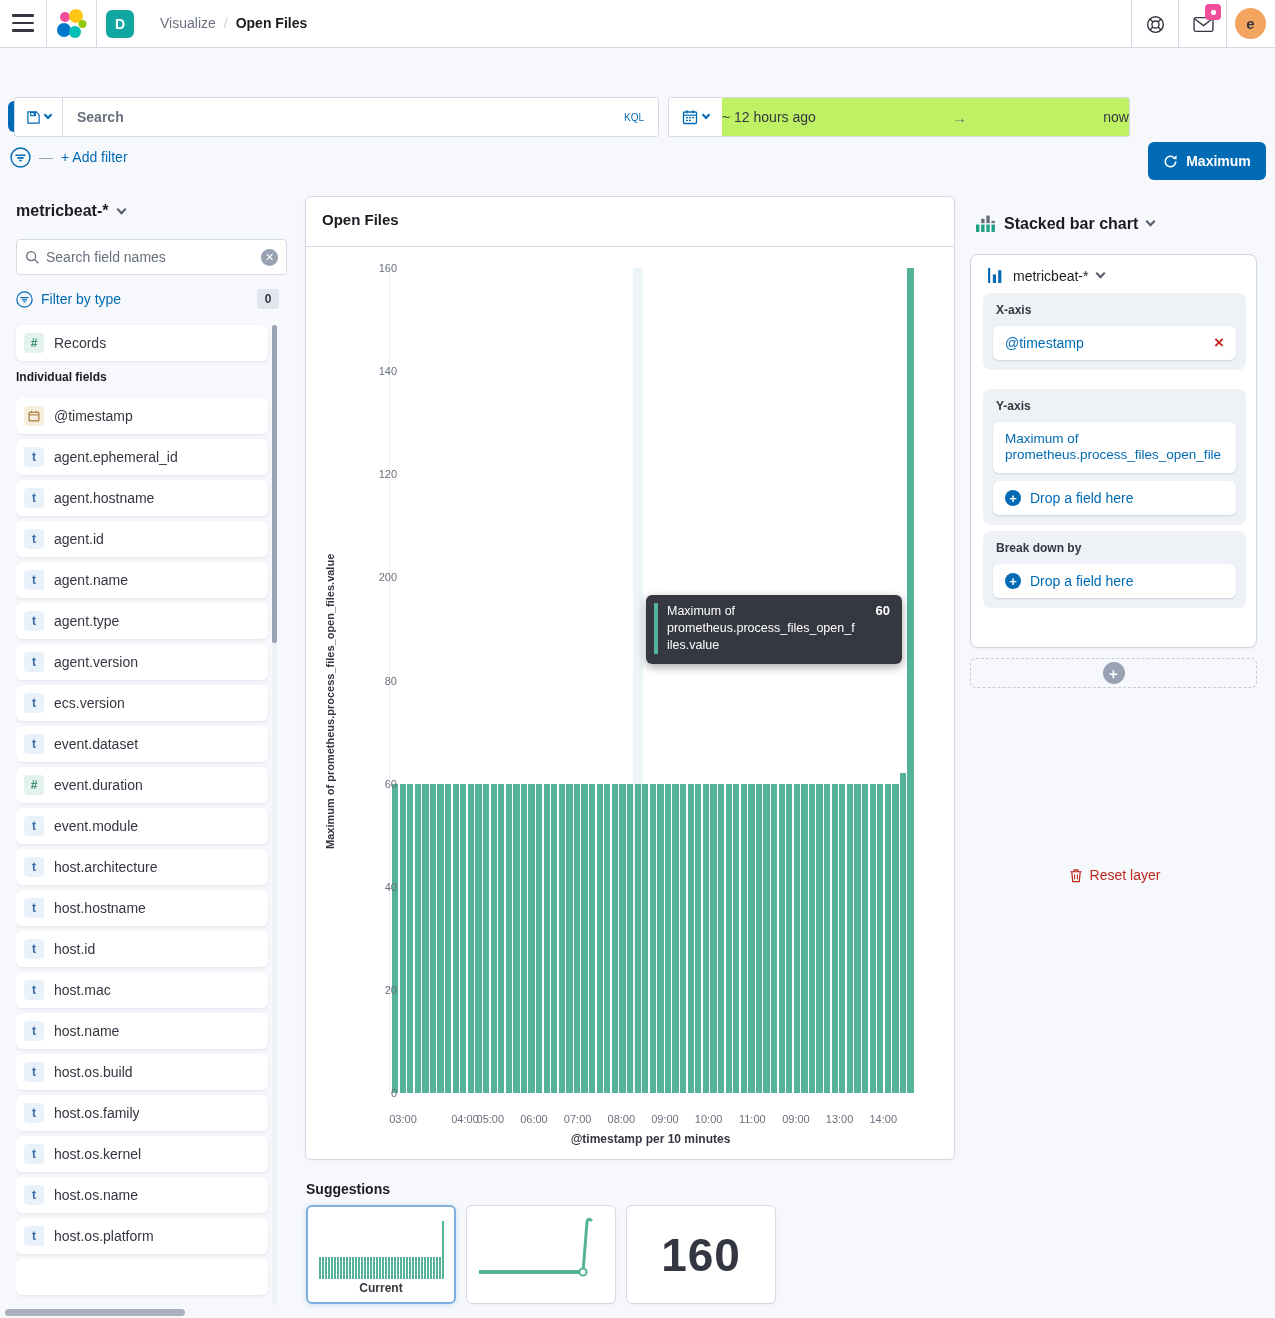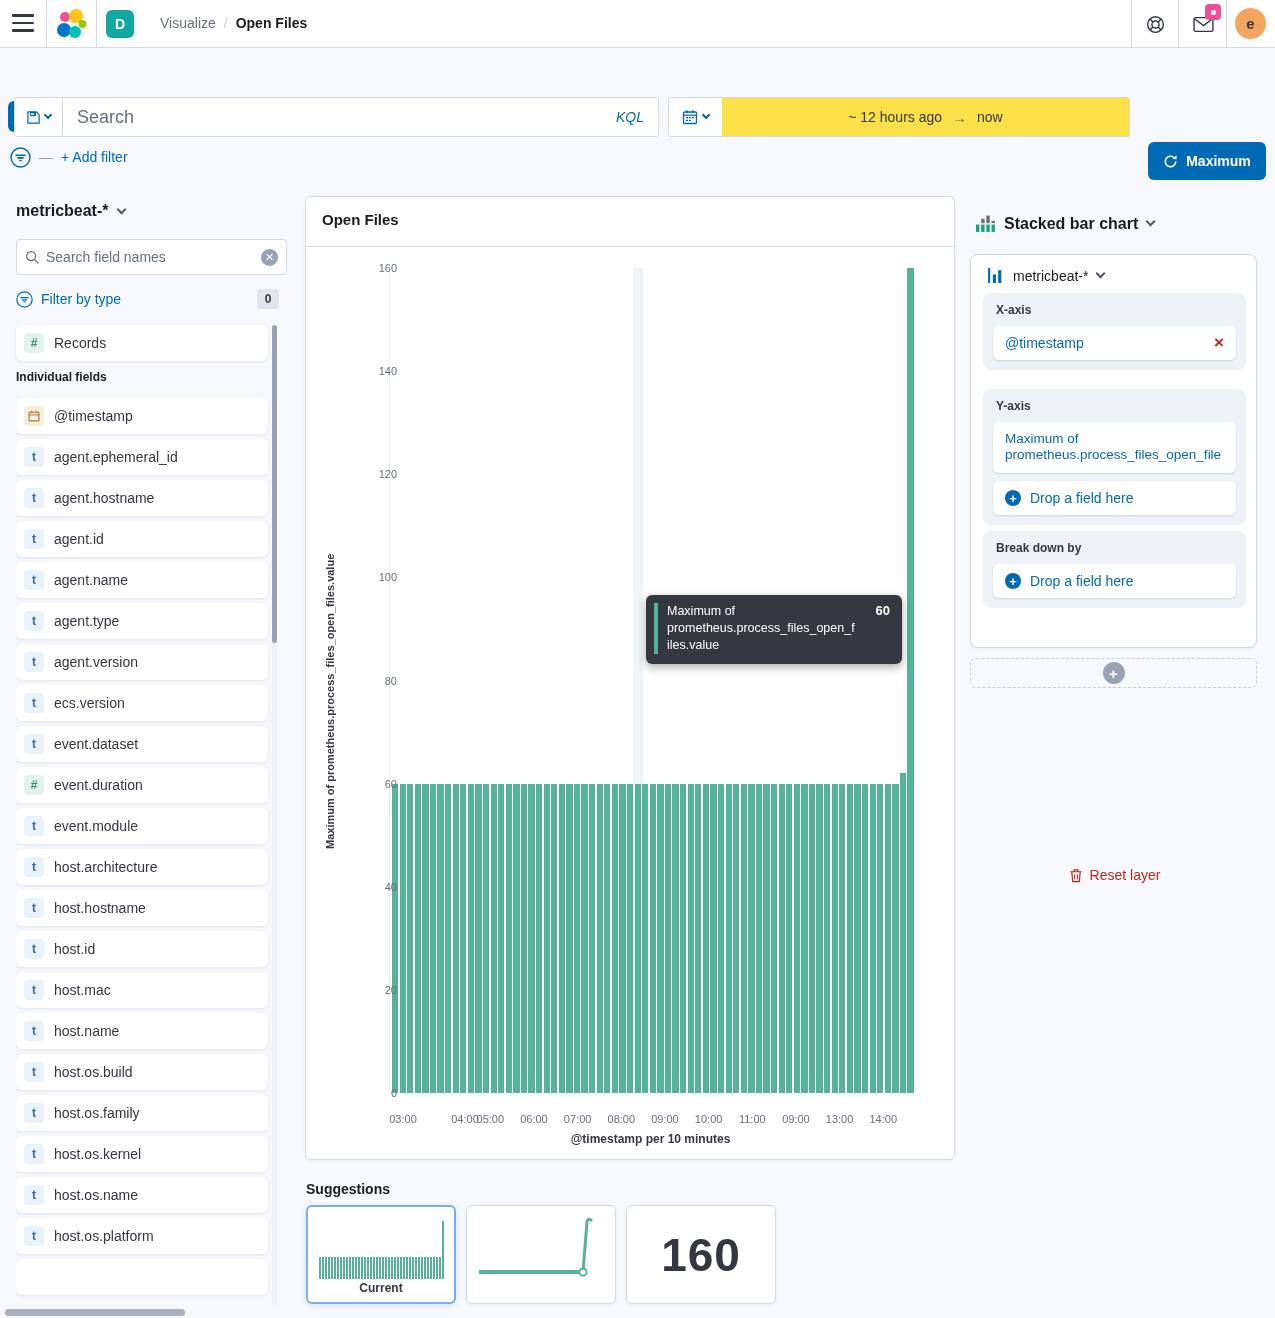--- a/index.html
+++ b/index.html
@@ -34,30 +34,30 @@
 
   
   .btn-primary { background:#006bb4; color:#fff; font-weight:600; font-size:14px; border:none;
                  border-radius:6px; cursor:pointer; display:flex; align-items:center; justify-content:center; gap:8px;
                  font-family:inherit;margin-top:44px; }
   .save-btn { position:absolute; left:8px; top:57px; width:112px; height:31px; }
   .query-bar { position:absolute; left:14px; top:97px; width:645px; height:40px; background:#fff;
                border:1px solid #d3dae6; border-radius:3px; display:flex; align-items:center; }
   .saved-query-btn { width:48px; height:100%; border-right:1px solid #d3dae6; display:flex;
                      align-items:center; justify-content:center; gap:4px; cursor:pointer; }
-  .query-input { flex:1; border:none; outline:none; font-size:18px; font-family:inherit; padding:0 14px;
-                 color:#a16207; background:transparent; }
+  .query-input { flex:1; border:none; outline:none; font-size:14px; font-family:inherit; padding:0 14px;
+                 color:#a16207; background:transparent;font-weight:bold; }
   .query-input::placeholder { color:#69707d; }
-  .kql-label { padding:0 14px; color:#006bb4; font-size:14px; cursor:pointer;font-style:italic; }
+  .kql-label { padding:0 14px; color:#006bb4; font-size:10px; cursor:pointer; }
   .date-btn { position:absolute; left:668px; top:97px; width:55px; height:40px; background:#fff;
               border:1px solid #d3dae6; border-radius:3px 0 0 3px; display:flex; align-items:center;
               justify-content:center; gap:5px; cursor:pointer; }
-  .time-box { position:absolute; left:722px; top:97px; width:408px; height:40px; background:#fde047;
+  .time-box { position:absolute; left:722px; top:97px; width:408px; height:40px; background:#bef264;
               border:1px solid #d3dae6; border-left:none; border-radius:0 3px 3px 0;
-              display:flex; align-items:center; justify-content:center; gap:10px; font-size:14px; cursor:pointer; }
+              display:flex; align-items:center; justify-content:space-between; gap:10px; font-size:14px; cursor:pointer; }
   .time-arrow { color:#69707d; font-size:15px; }
   .refresh-btn { position:absolute; left:1148px; top:98px; width:118px; height:38px; }
   .filter-row { position:absolute; left:10px; top:146px; height:22px; display:flex; align-items:center; gap:8px; }
   .filter-dash { color:#98a2b3; }
   .add-filter { color:#006bb4; font-size:14px; cursor:pointer; }
 
   
   .idx-title { position:absolute; left:16px; top:202px; font-size:16px; font-weight:700; color:#1a1c21;
                display:flex; align-items:center; gap:10px; cursor:pointer; }
   .field-search { position:absolute; left:16px; top:239px; width:271px; height:36px; background:#fff;
@@ -456,21 +456,21 @@
       <div class="bar" style="left: 494.681px; width: 6.27971px; height: 309.375px; background: rgb(84, 179, 153);"></div>
       <div class="bar" style="left: 502.261px; width: 6.27971px; height: 309.375px; background: rgb(84, 179, 153);"></div>
       <div class="bar" style="left: 509.841px; width: 6.27971px; height: 319.688px; background: rgb(84, 179, 153);"></div>
       <div class="bar" style="left: 517.42px; width: 6.27971px; height: 825px; background: rgb(84, 179, 153);"></div>
     </div>
   <div id="x-ticks"></div>
   <div class="x-axis-label">@timestamp per 10 minutes</div>
 <div class="y-tick" style="top: 65px;">160</div>
     <div class="y-tick" style="top: 168.125px;">140</div>
     <div class="y-tick" style="top: 271.25px;">120</div>
-    <div class="y-tick" style="top: 374.375px;">100</div>
+    <div class="y-tick" style="top: 374.375px;">200</div>
     <div class="y-tick" style="top: 477.5px;">80</div>
     <div class="y-tick" style="top: 580.625px;">60</div>
     <div class="y-tick" style="top: 683.75px;">40</div>
     <div class="y-tick" style="top: 786.875px;">20</div>
     <div class="y-tick" style="top: 890px;">0</div>
     <div class="x-tick" style="left: 97px;">03:00</div>
     <div class="x-tick" style="left: 133px; margin-left: 26px;">04:00</div>
     <div class="x-tick" style="left: 184.32px;">05:00</div>
     <div class="x-tick" style="left: 227.98px;">06:00</div>
     <div class="x-tick" style="left: 271.64px;">07:00</div>

